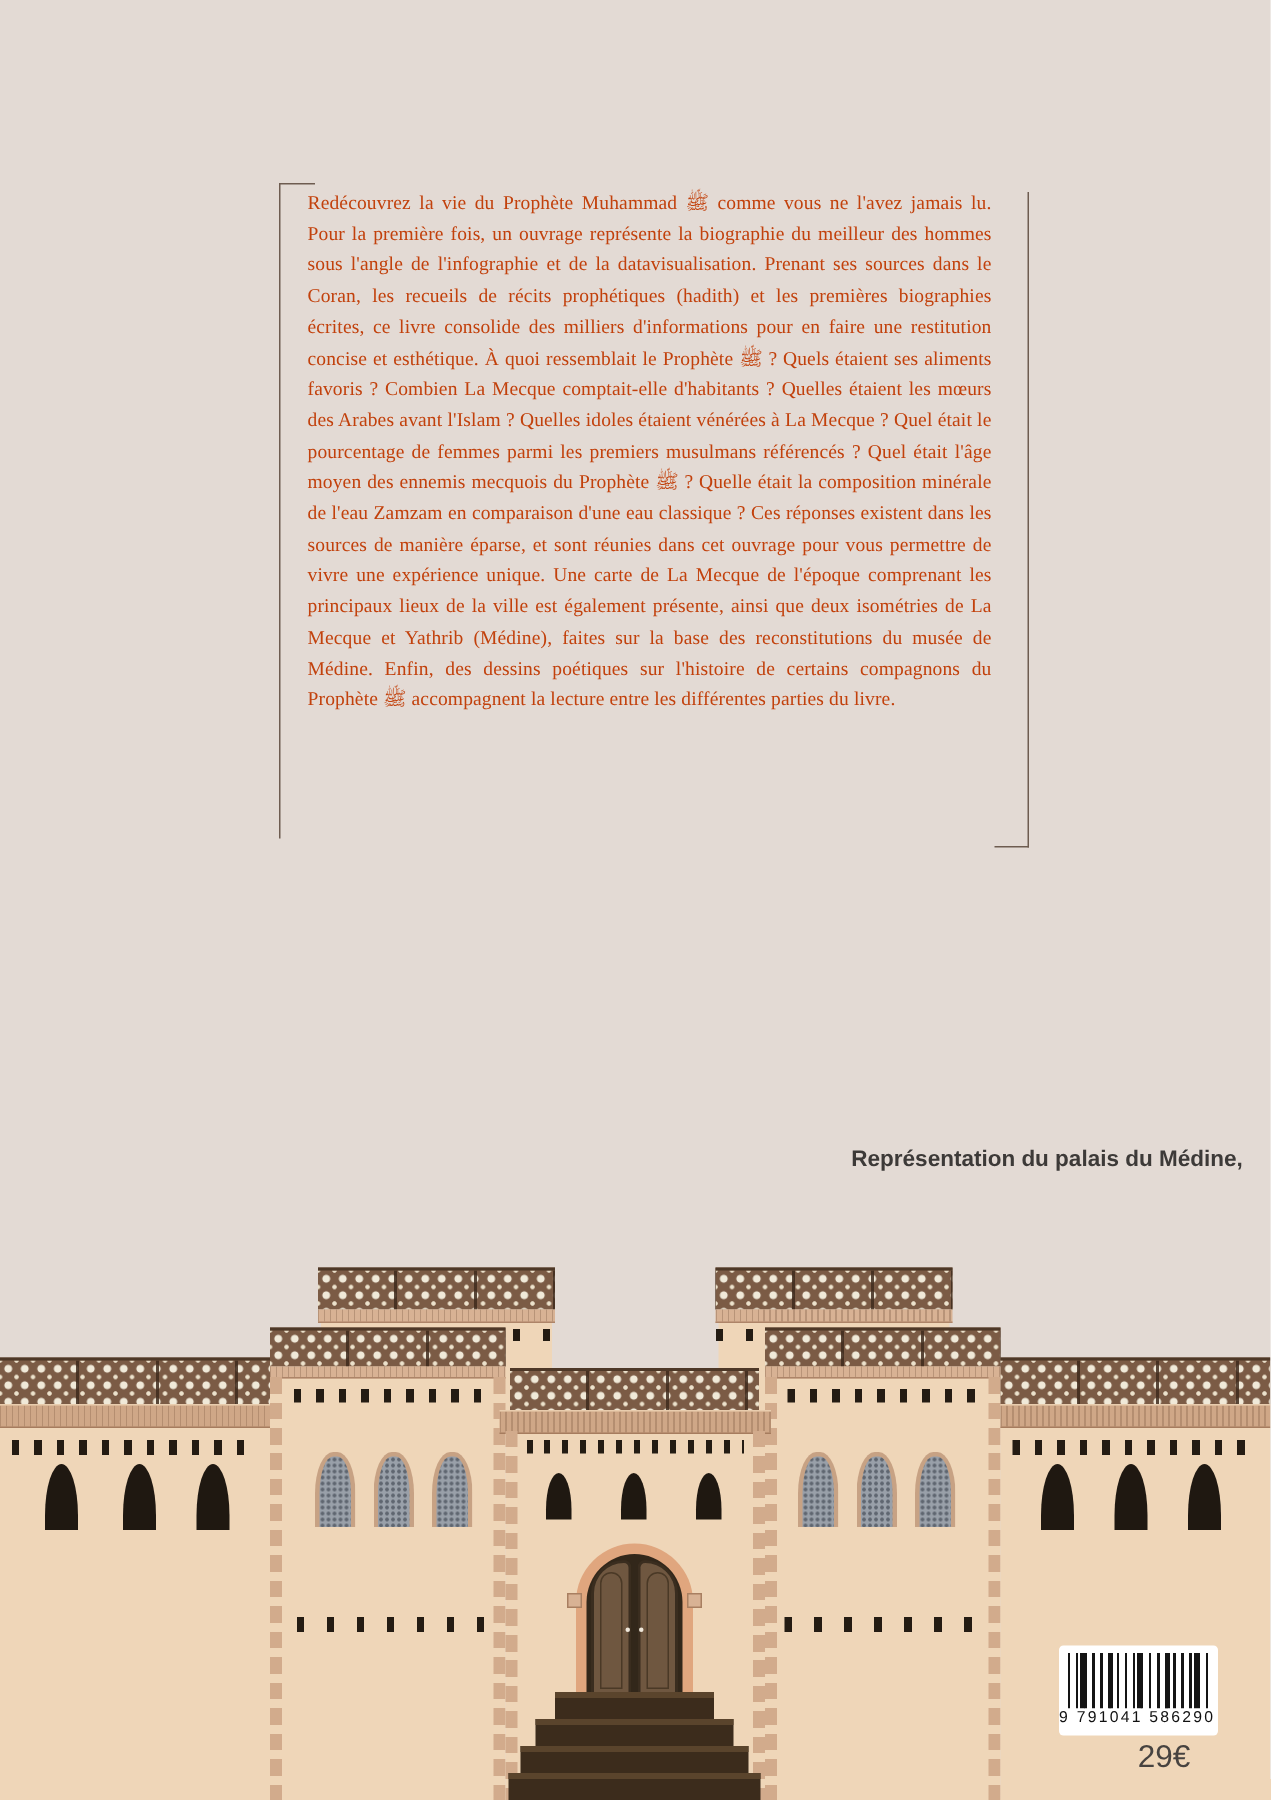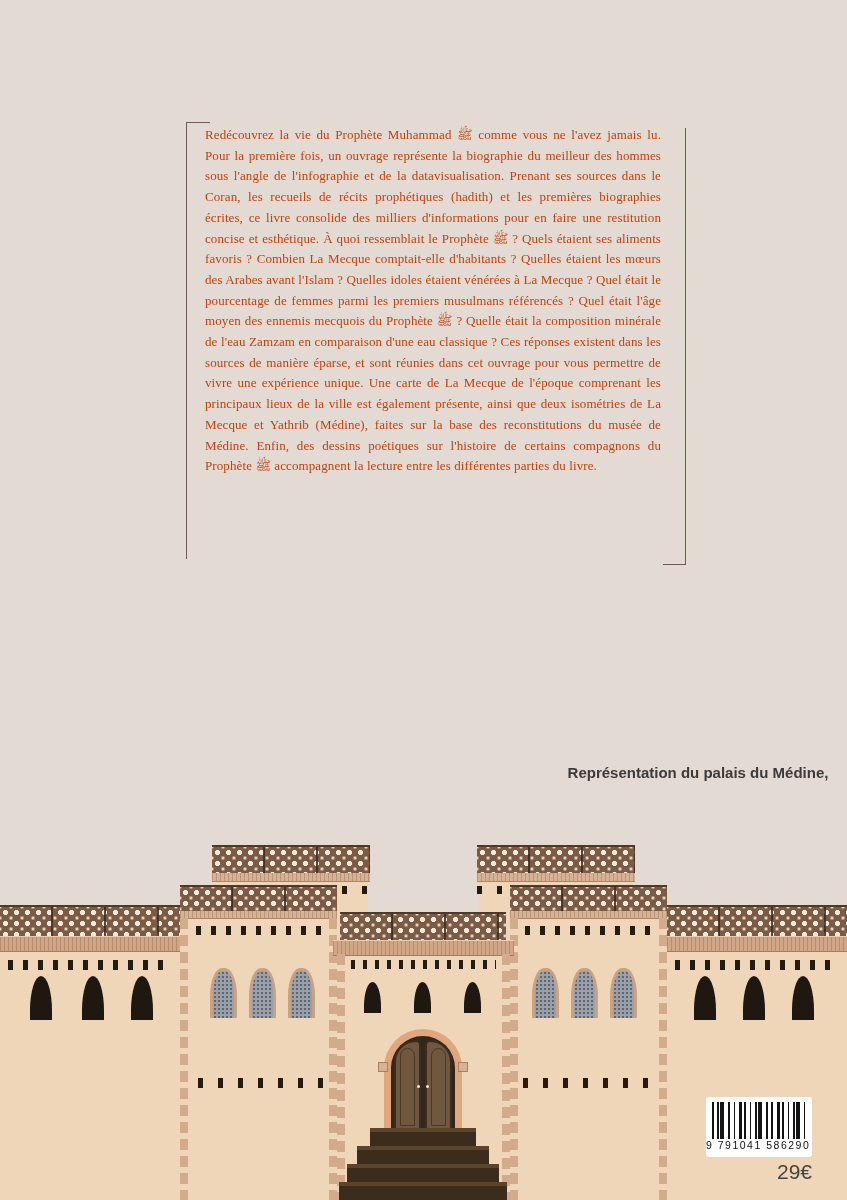--- a/index.html
+++ b/index.html
@@ -88,21 +88,21 @@
     background:
       repeating-linear-gradient(90deg,#141414 0 1.6px, rgba(0,0,0,0) 1.6px 5.4px),
       repeating-linear-gradient(90deg, rgba(0,0,0,0) 0 8px, #141414 8px 11px, rgba(0,0,0,0) 11px 19px);
   }
   .barcode .num{
     position:absolute; left:0; right:0; top:42px; text-align:left;
     font-family:"Liberation Sans", sans-serif; font-size:10.5px;
     letter-spacing:1.5px; color:#111; background:#fff;
   }
   .price{
-    position:absolute; left:740px; top:1160px; width:72px; text-align:right;
+    position:absolute; left:740px; top:1160px; width:72px; text-align:center;
     font-family:"Liberation Sans", sans-serif; font-size:21px; color:#474340;
   }
 </style>
 </head>
 <body>
 
 <div class="page">
 
   <div class="bracket tl"></div>
   <div class="bracket br"></div>

